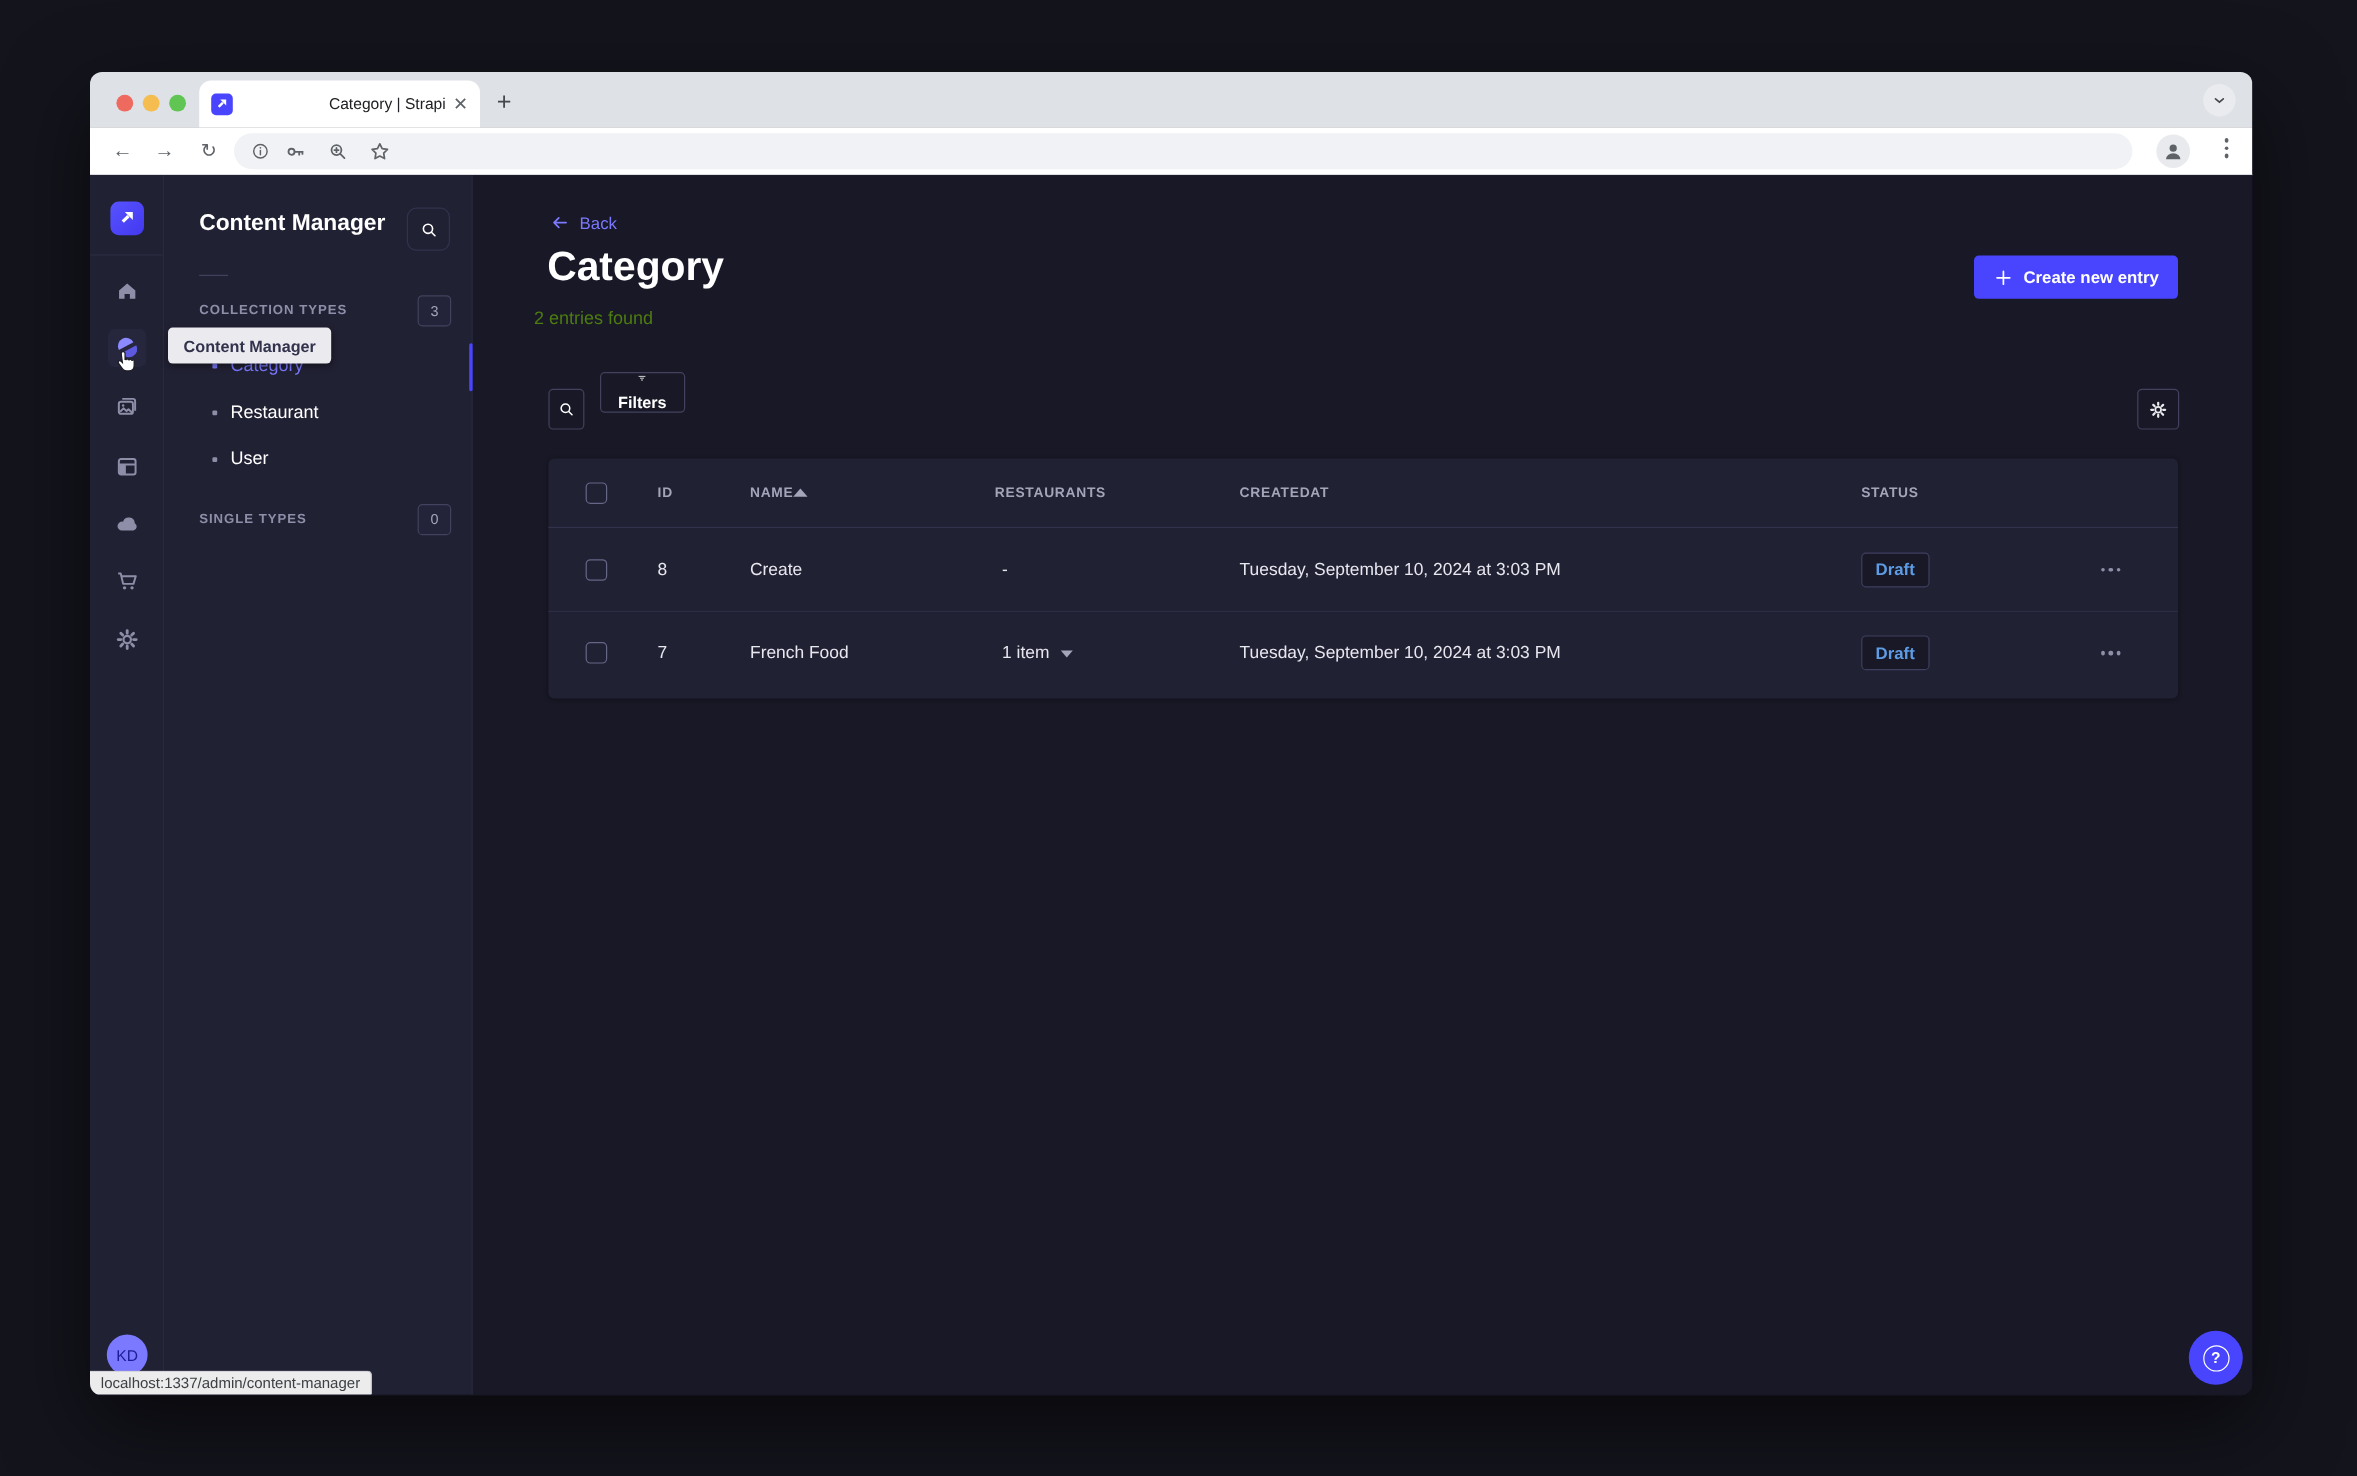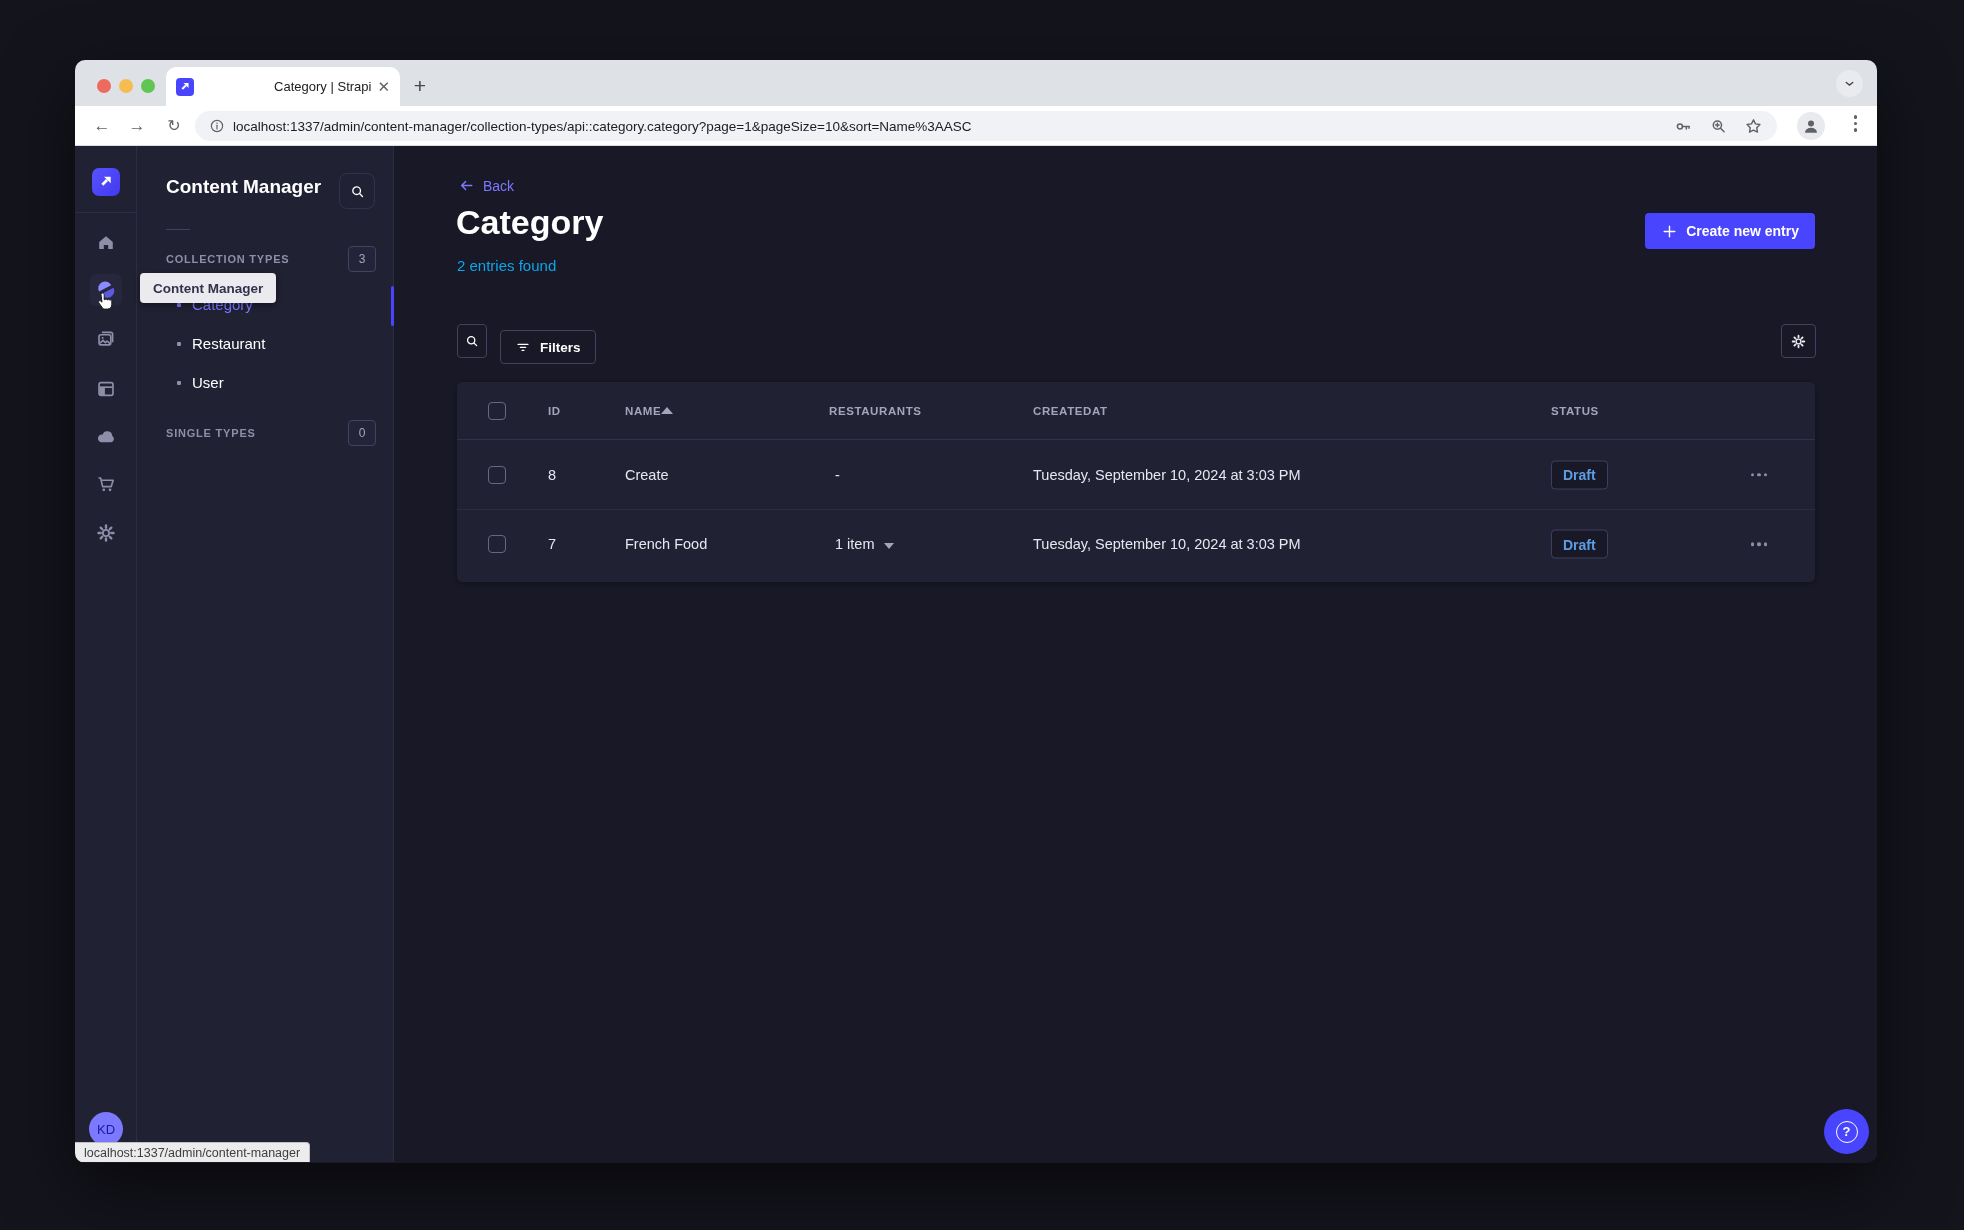--- a/index.html
+++ b/index.html
@@ -85,29 +85,29 @@
   .help-fab { position:absolute; right:8px; bottom:8px; width:45px; height:45px; border-radius:50%;
               background:#4945ff; display:flex; align-items:center; justify-content:center; z-index:40; }
   .help-q { width:22px; height:22px; border-radius:50%; border:1.6px solid #fff; color:#fff; font-size:13px;
             font-weight:bold; display:flex; align-items:center; justify-content:center; }
 
   
   .main { position:relative; flex:1; background:#181826; }
   .back-link { position:absolute; left:64px; top:31px; display:flex; align-items:center; gap:8px;
                color:#7b79ff; font-size:14px; font-weight:500; }
   .page-title { position:absolute; left:62px; top:57px; font-size:34px; font-weight:bold; color:#ffffff; }
-  .page-subtitle { position:absolute; left:63px; top:111px; font-size:15px; color:#0ea5e9; }
+  .page-subtitle { position:absolute; left:51px; top:111px; font-size:15px; color:#4d7c0f; }
   .create-btn { position:absolute; right:62px; top:67px; height:36px; padding:0 16px; background:#4945ff;
                 border-radius:4px; display:flex; align-items:center; gap:8px; color:#fff; font-size:14px;
                 font-weight:600; }
   .tool-row-btn { border:1px solid #42425f; border-radius:4px; background:transparent; display:flex;
                   align-items:center; justify-content:center; }
   .search-btn { position:absolute; left:63px; top:178px; width:30px; height:34px; }
-  .filters-btn { position:absolute; left:106px; top:184px; height:34px; padding:0 14px; gap:9px;
-                 color:#fff; font-size:13.5px; font-weight:600; }
+  .filters-btn { position:absolute; left:106px; top:164px; height:34px; padding:0 14px; gap:9px;
+                 color:#fff; font-size:13.5px; font-weight:600;flex-direction:column; }
   .gearview-btn { position:absolute; right:61px; top:178px; width:35px; height:34px; }
 
   
   .table { position:absolute; left:63px; right:62px; top:236px; height:200px; background:#212134;
            border-radius:5px; box-shadow:0 1px 4px rgba(0,0,0,.25); }
   .thead { position:relative; height:58px; border-bottom:1px solid #32324d; }
   .trow { position:relative; height:69px; }
   .trow + .trow { border-top:1px solid #2c2c42; }
   .cell { position:absolute; top:50%; transform:translateY(-50%); }
   .c-check { left:31px; } .c-id { left:91px; } .c-name { left:168px; } .c-rest { left:372px; }
@@ -158,21 +158,20 @@
     <div class="toolbar">
       <span class="navbtn nav-back">←</span>
       <span class="navbtn nav-fwd">→</span>
       <span class="navbtn nav-reload">↻</span>
       <div class="urlpill">
         <svg width="16" height="16" viewBox="0 0 24 24" fill="none" stroke="#5f6368" stroke-width="1.8">
             <circle cx="12" cy="12" r="8.4"></circle>
             <line x1="12" y1="11" x2="12" y2="16.4" stroke-linecap="round"></line>
             <circle cx="12" cy="7.8" r="1.1" fill="#5f6368" stroke="none"></circle>
           </svg>
-        <span class="url-text">localhost:1337/admin/content-manager/collection-types/api::category.category?page=1&amp;pageSize=10&amp;sort=Name%3AASC</span>
         <span class="pill-icons">
           <svg width="19" height="19" viewBox="0 0 24 24" fill="none" stroke="#5f6368" stroke-width="1.9" stroke-linecap="round">
               <circle cx="7.5" cy="12" r="3.2"></circle>
               <path d="M10.7 12h8.6M15.6 12v3M19 12v2.2"></path>
             </svg>
           <svg width="19" height="19" viewBox="0 0 24 24" fill="none" stroke="#5f6368" stroke-width="1.9" stroke-linecap="round">
               <circle cx="10.6" cy="10.2" r="5.2"></circle>
               <path d="M10.6 8v4.4M8.4 10.2h4.4M14.6 14.2L19 18.6"></path>
             </svg>
           <svg width="19" height="19" viewBox="0 0 24 24" fill="none" stroke="#5f6368" stroke-width="1.8" stroke-linejoin="round">

